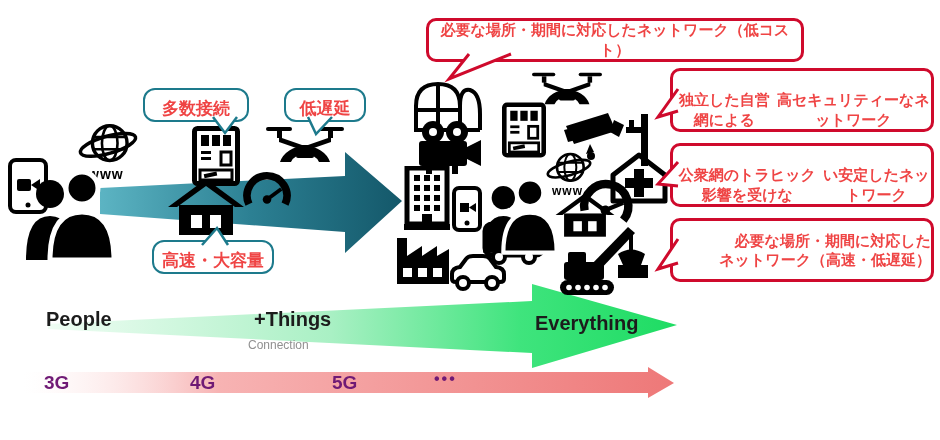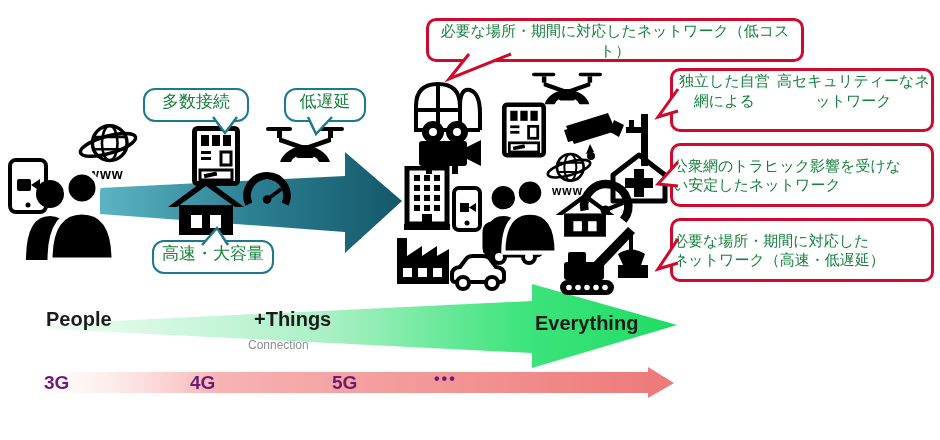--- a/index.html
+++ b/index.html
@@ -1,21 +1,21 @@
 <!DOCTYPE html>
 <html><head>
 <meta charset="utf-8">
 <style>
   html,body{margin:0;padding:0;background:#fff;font-family:"Liberation Sans",sans-serif;}
   .canvas{position:relative;width:940px;height:440px;background:#fff;overflow:hidden;}
   .abs{position:absolute;}
   svg.icon{position:absolute;display:block;}
   
-  .callout{position:absolute;display:flex;align-items:flex-start;justify-content:center;
-    background:#fff;border-radius:10px;text-align:center;font-weight:normal;color:#15803d;z-index:6;}
+  .callout{position:absolute;display:flex;align-items:flex-end;justify-content:center;
+    background:#fff;border-radius:10px;text-align:center;font-weight:bold;color:#ef4444;z-index:6;}
   .callout.red{border:3px solid #cf0a2c;font-size:15px;line-height:1.3;}
   .callout.teal{border:2.5px solid #1d7a8c;border-radius:12px;font-size:17px;}
   .callout .tail{position:absolute;overflow:visible;z-index:7;}
   .lbl{position:absolute;font-weight:bold;color:#1c1c1c;z-index:5;}
   .lbl.gray{color:#909090;font-weight:normal;}
   .lbl.white{color:#701a75;}
   .www-label{position:absolute;font-weight:bold;font-size:14px;color:#000;letter-spacing:1px;z-index:3;}
 </style>
 </head>
 <body>
@@ -301,21 +301,21 @@
       <path d="M24,1 L4,26 L66,1" fill="#fff" stroke="#cf0a2c" stroke-width="3"></path>
     </svg>
   </div>
   <div class="callout red" style="left:670px;top:68px;width:258px;height:58px;flex-direction:row">
     <span>独立した自営網による</span>
     <span>高セキュリティーなネットワーク</span>
     <svg class="tail" width="24" height="38" style="left:-17px;top:14px">
       <path d="M22,4 L2,32 L22,26" fill="#fff" stroke="#cf0a2c" stroke-width="3"></path>
     </svg>
   </div>
-  <div class="callout red" style="left:670px;top:143px;width:258px;height:58px;flex-direction:column">
+  <div class="callout red" style="left:670px;top:143px;width:258px;height:58px;">
     <span>公衆網のトラヒック影響を受けな</span>
     <span>い安定したネットワーク</span>
     <svg class="tail" width="24" height="34" style="left:-17px;top:12px">
       <path d="M22,4 L2,26 L22,28" fill="#fff" stroke="#cf0a2c" stroke-width="3"></path>
     </svg>
   </div>
   <div class="callout red" style="left:670px;top:218px;width:258px;height:58px;flex-direction:column">
     <span>必要な場所・期間に対応した</span>
     <span>ネットワーク（高速・低遅延）</span>
     <svg class="tail" width="24" height="38" style="left:-17px;top:16px">

